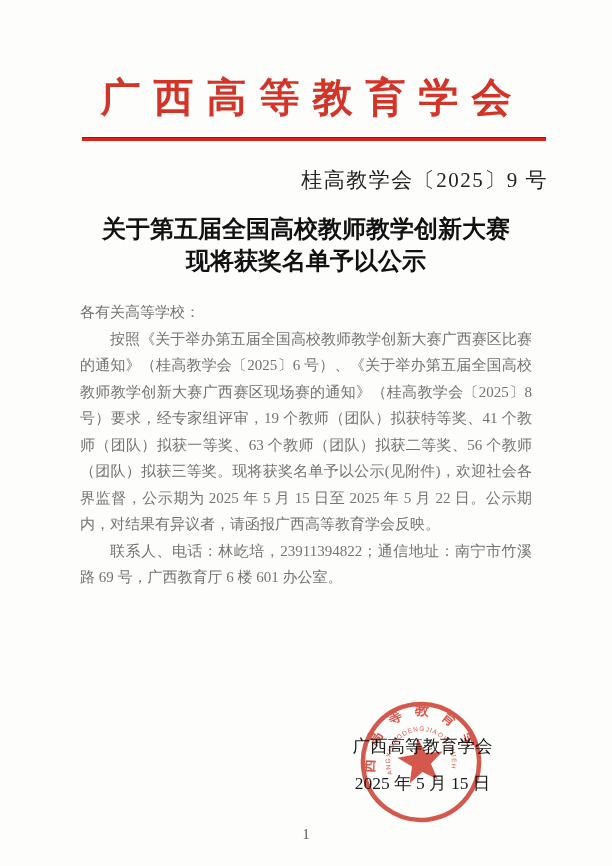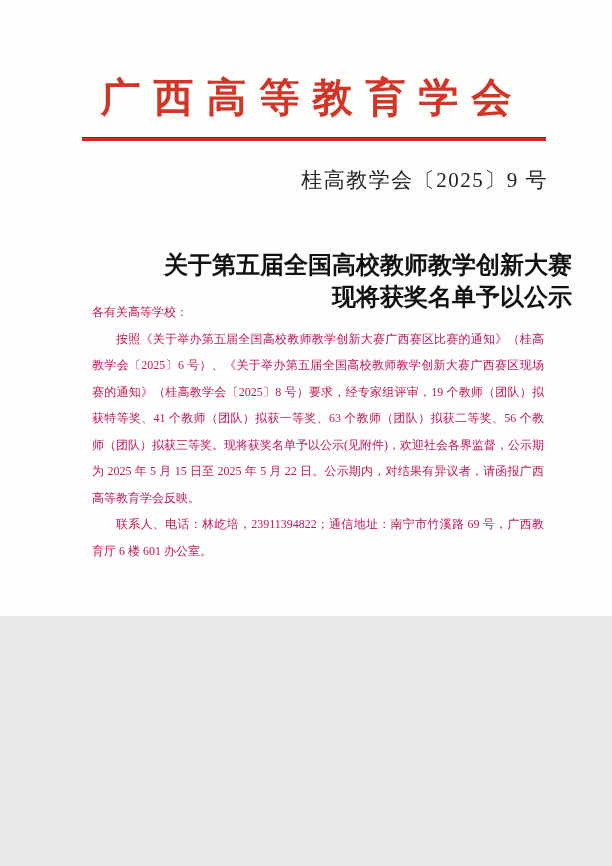--- a/index.html
+++ b/index.html
@@ -1,19 +1,19 @@
 <!DOCTYPE html>
 <html lang="zh"><head>
 <meta charset="utf-8">
 <title>公示文件</title>
 <style>
   html,body{margin:0;padding:0;background:#e9e9e9;}
   .page{
     position:relative;
-    width:612px;height:616px;
+    width:612px;height:866px;
     margin:0 auto;
     background:#fdfdfc;
     overflow:hidden;
     font-family:"Liberation Serif","DejaVu Serif",serif;
     color:#1c1c1c;
   }
   
   .letterhead{
     position:absolute;top:70px;left:0;right:0;
     text-align:center;
@@ -29,32 +29,31 @@
     box-shadow:inset 0 1px 0 rgba(120,0,0,.55);
   }
   .doc-number{
     position:absolute;top:166px;right:64px;
     font-size:21px;letter-spacing:1.5px;
     color:#222;
     white-space:nowrap;
   }
   .title{
     position:absolute;top:213px;left:40px;right:40px;
-    text-align:right;
+    text-align:center;
     font-family:"Liberation Sans","DejaVu Sans",sans-serif;
     font-weight:bold;
     font-size:24px;line-height:32px;
     color:#111;
-    margin-top:36px;
   }
   .body-text{
-    position:absolute;top:299px;left:92px;width:452px;
-    font-size:12px;line-height:26.5px;
+    position:absolute;top:299px;left:80px;width:452px;
+    font-size:15px;line-height:26.5px;
     text-align:justify;
-    color:#be185d;
+    color:#737373;
   }
   .body-text p{margin:0;text-indent:2em;}
   .body-text p.salutation{text-indent:0;}
   .signature-block{
     position:absolute;top:733px;left:335px;width:175px;
     text-align:center;
     font-size:17.5px;line-height:27px;
     color:#1c1c1c;
     z-index:1;
   }

